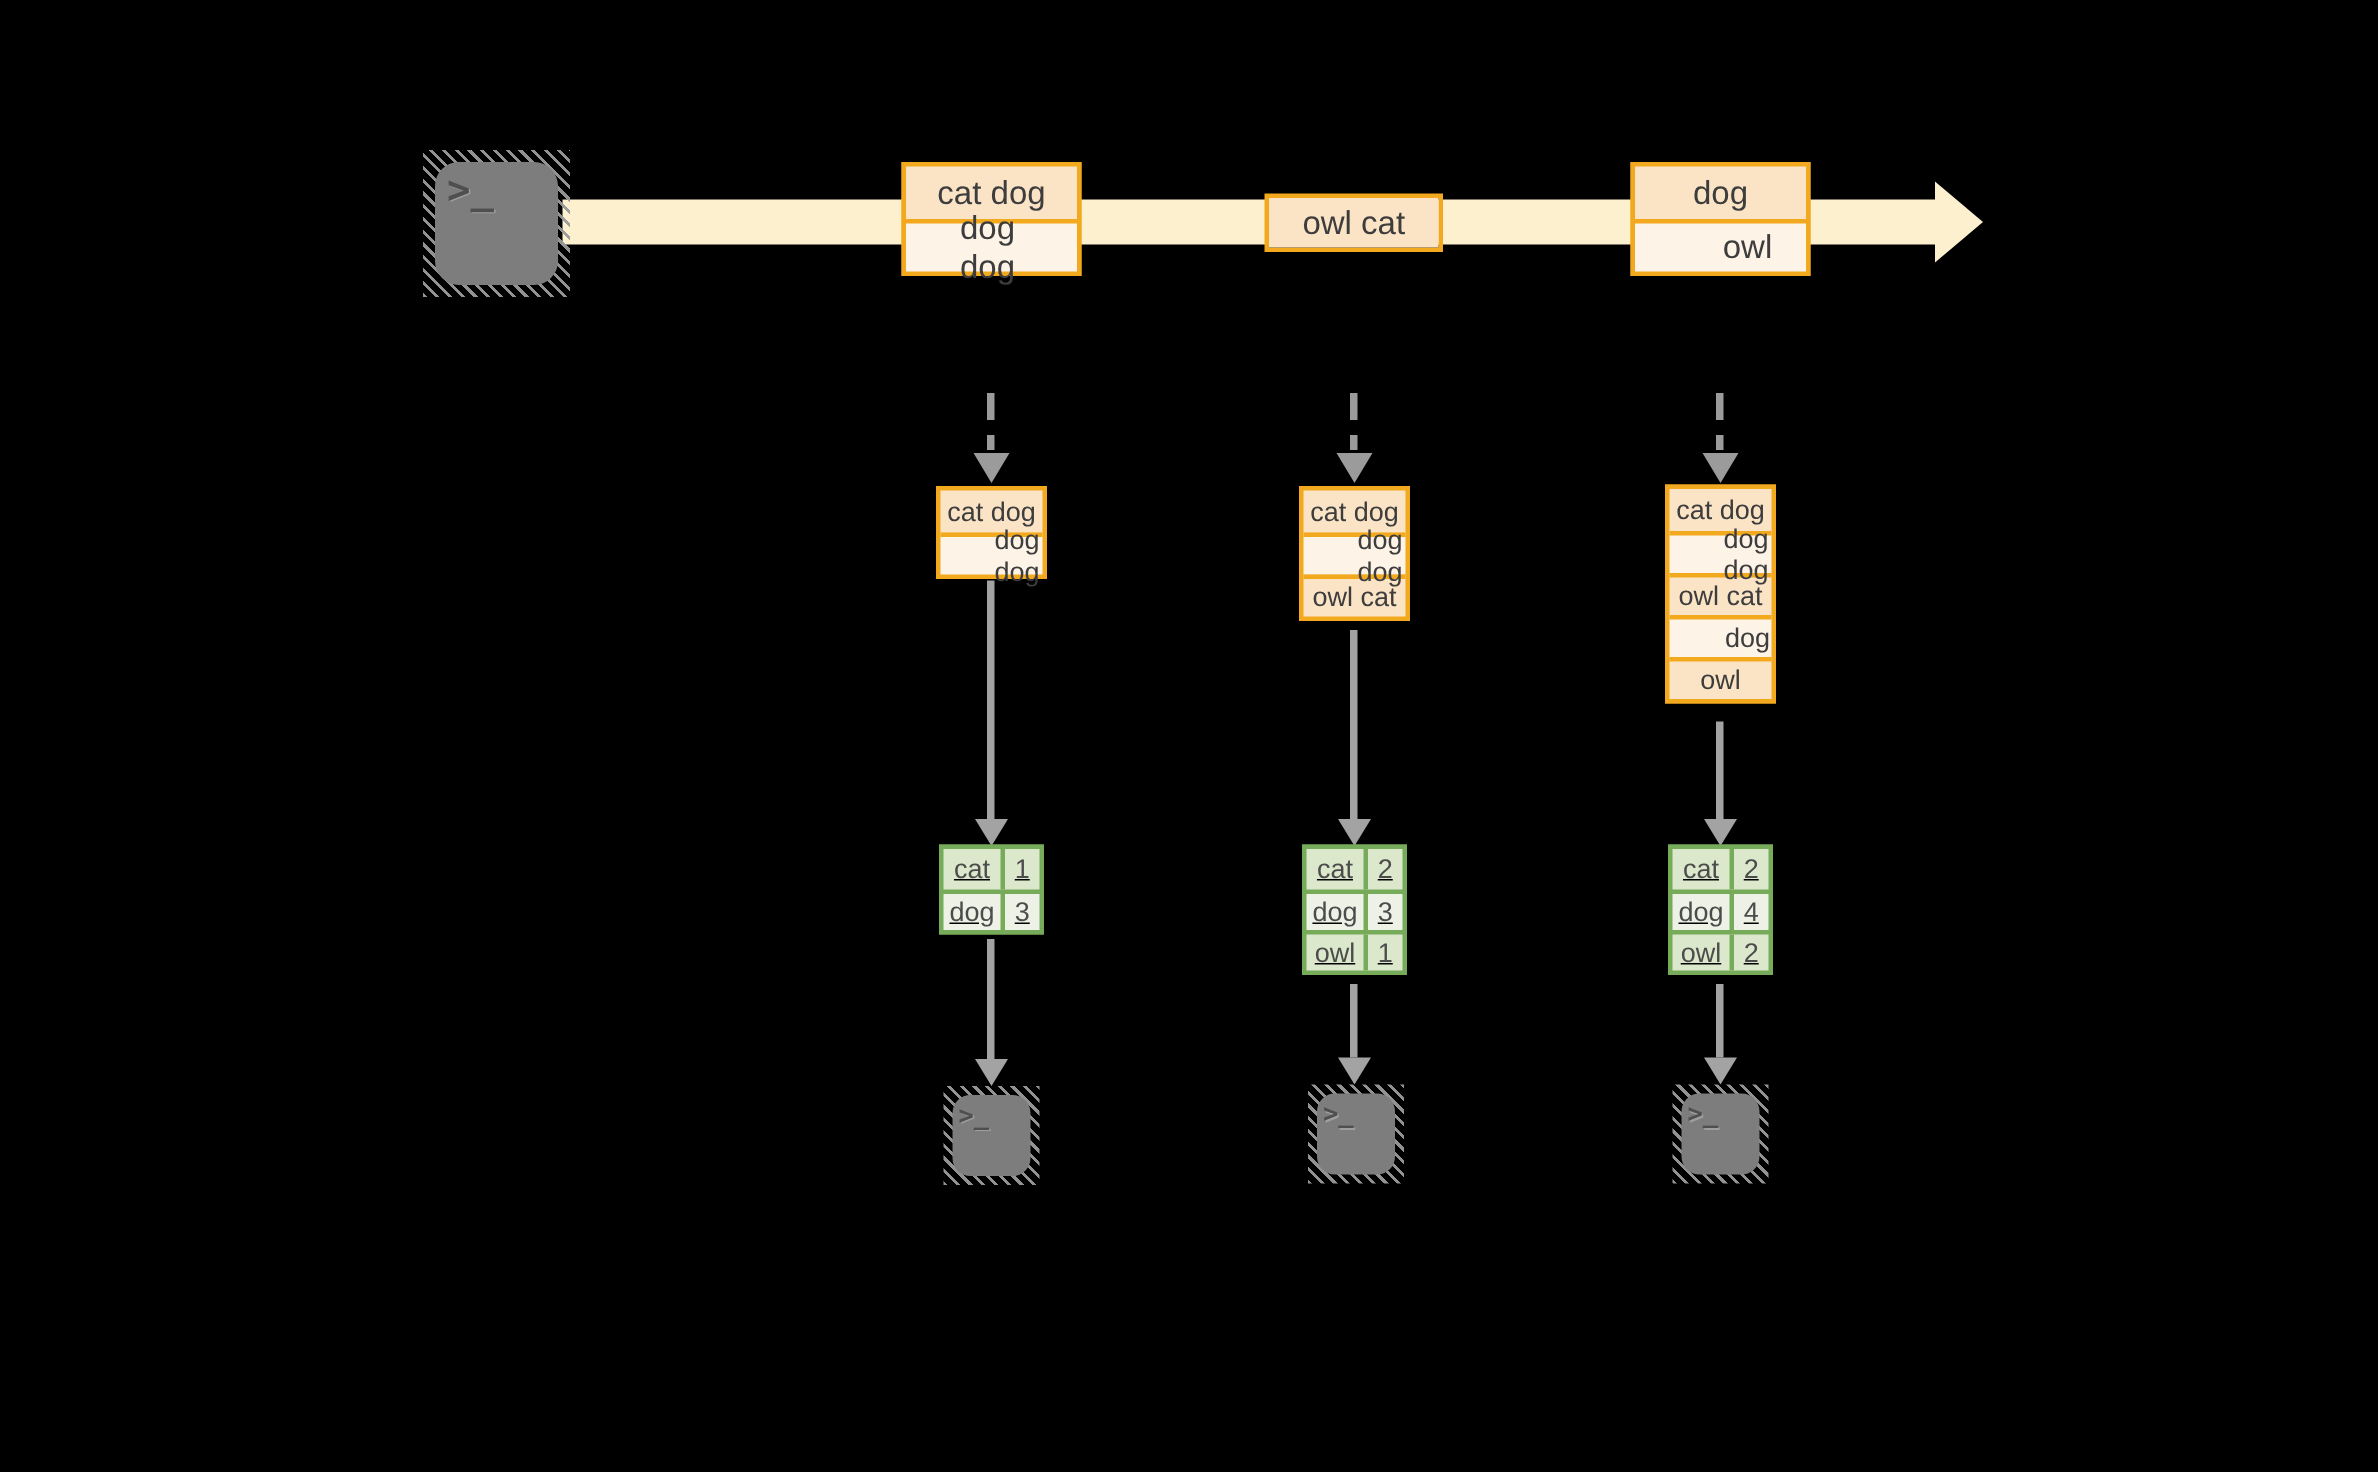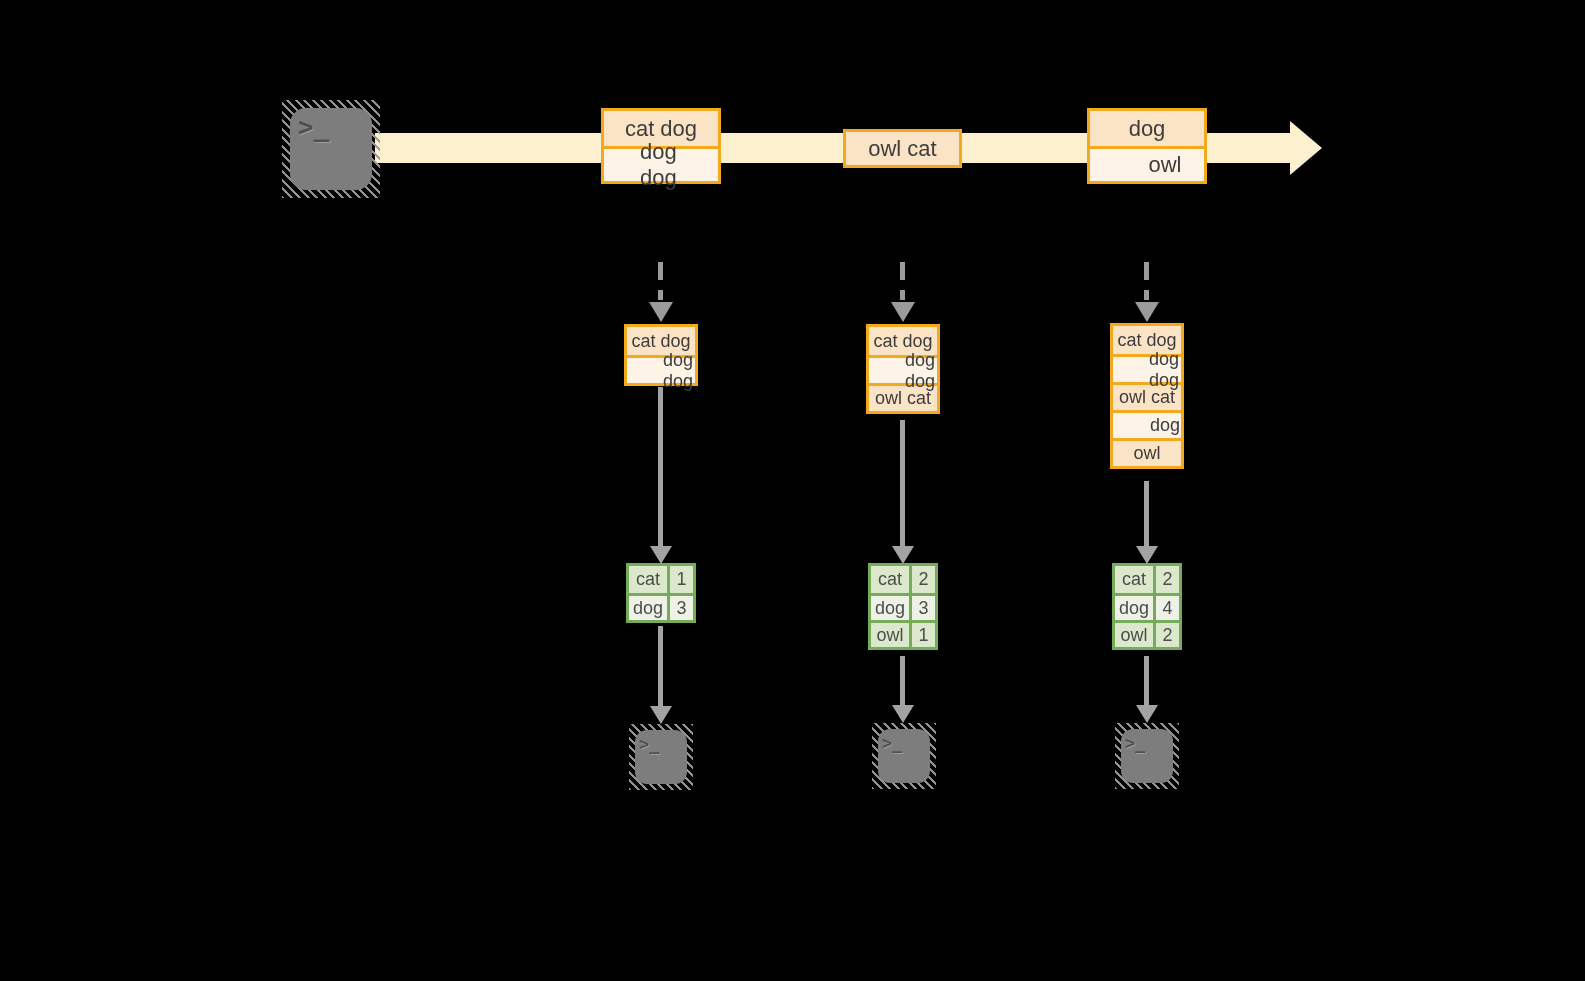--- a/index.html
+++ b/index.html
@@ -47,21 +47,21 @@
          border-left:11px solid transparent;border-right:11px solid transparent;
          border-top:18px solid var(--agray);}
 
   
   .banner{position:absolute;left:695px;top:462px;width:408px;height:43px;background:#ffffff;z-index:1;
           display:flex;align-items:center;justify-content:center;
           font-size:30px;color:#1c1c1c;letter-spacing:.5px;}
 
   
   .gtable{position:absolute;border:3px solid var(--green);z-index:3;background:var(--green);width:70px;}
-  .grow{display:flex;height:27px;}
+  .grow{display:flex;height:27px;text-decoration:underline;}
   .grow + .grow{border-top:3px solid var(--green);}
   .gword{width:41px;border-right:3px solid var(--green);display:flex;align-items:center;justify-content:center;
          font-size:18px;color:var(--gtxt);}
   .gnum{flex:1;display:flex;align-items:center;justify-content:center;font-size:18px;color:var(--gtxt);}
   .ga .gword,.ga .gnum{background:var(--glight);}
   .gb .gword,.gb .gnum{background:var(--glighter);}
 
   
   .term{position:absolute;z-index:3;
         background:repeating-linear-gradient(45deg,rgba(154,154,154,.95) 0 2px,transparent 2px 6px);}

